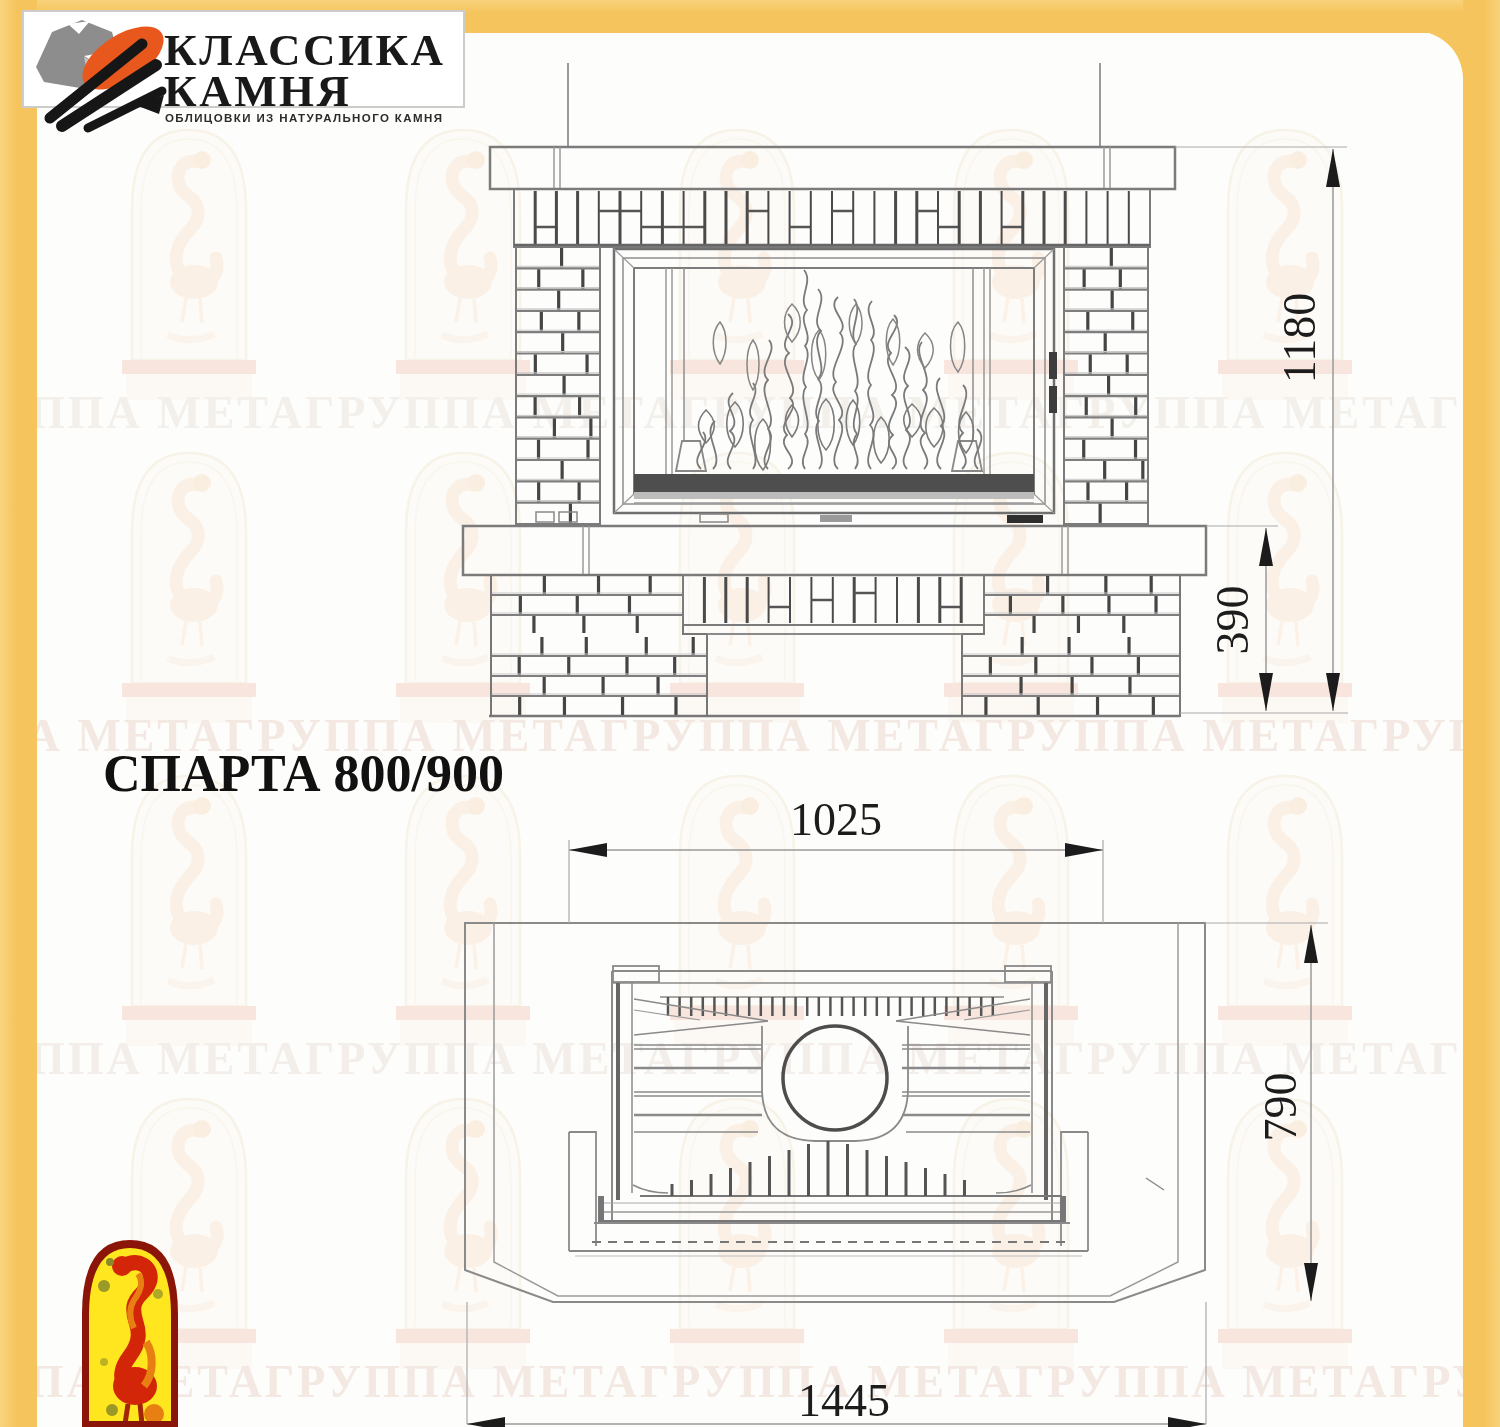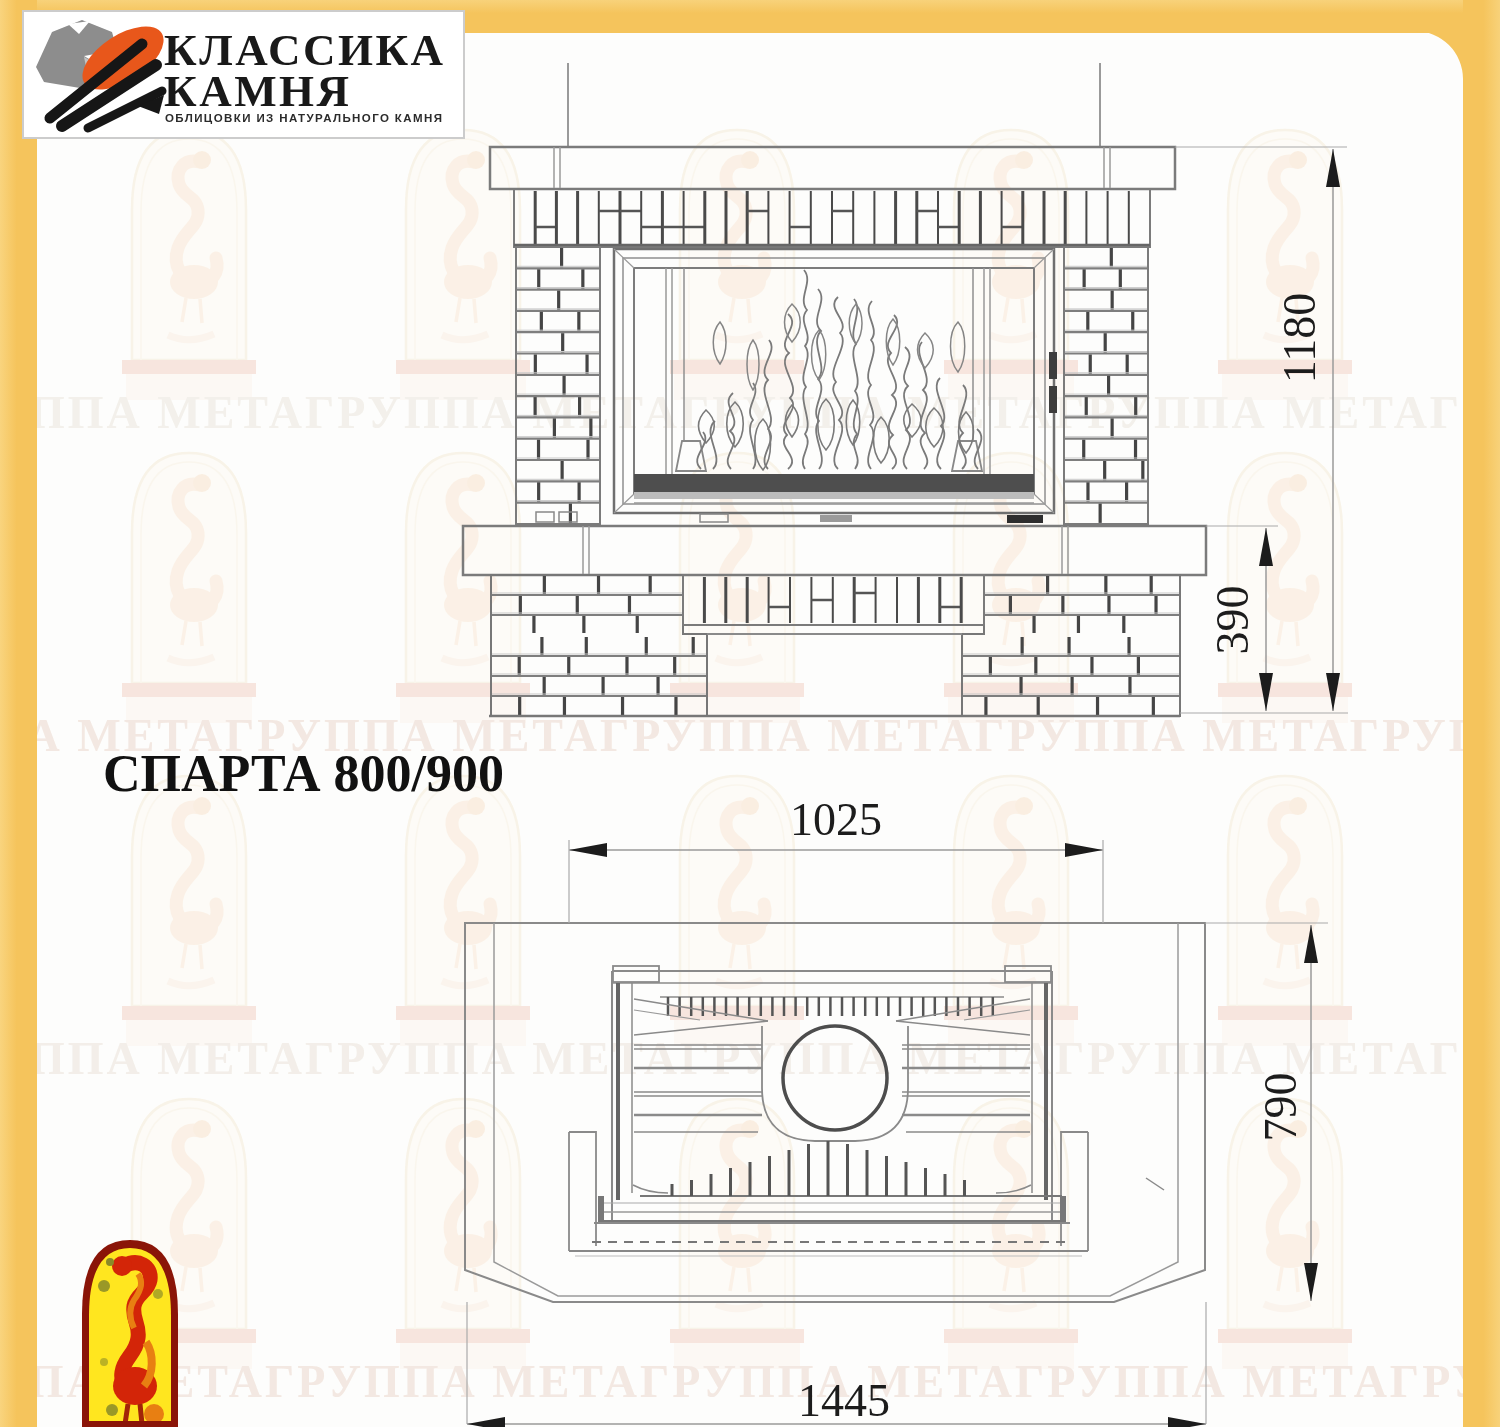--- a/index.html
+++ b/index.html
@@ -542,21 +542,21 @@
 <div class="abs" style="left:0;top:0;width:1500px;height:33px;background:linear-gradient(180deg,#f8d27a 0%,#f5c45c 40%,#f5c45c 100%);"></div>
 
 <div class="abs" style="left:0;top:0;width:37px;height:1427px;background:linear-gradient(90deg,#f9d47e 0%,#f5c45c 45%,#f5c45c 100%);"></div>
 
 <div class="abs" style="left:1463px;top:0;width:37px;height:1427px;background:linear-gradient(270deg,#f8d27a 0%,#f5c45c 45%,#f5c45c 100%);"></div>
 
 <svg class="abs" style="left:1415px;top:31px" width="50" height="50">
     <path d="M48,0 H0 A48,48 0 0 1 48,48 Z" fill="#f5c45c"></path>
   </svg>
 
-<div class="abs" style="left:22px;top:10px;width:443px;height:129px;background:#ffffff;border:2px solid #cccccc;box-sizing:border-box;">
+<div class="abs" style="left:22px;top:10px;width:443px;height:98px;background:#ffffff;border:2px solid #cccccc;box-sizing:border-box;">
 <svg width="439" height="123">
 
 <path d="M12,55 L28,20 L58,8 L88,20 L93,38 L60,44 L84,58 L56,76 L20,70 Z" fill="#8d8d8d"></path>
 <path d="M44,12 L66,9 L55,22 Z" fill="#ffffff"></path>
 <path d="M60,45 L82,57 L64,64 Z" fill="#c4c4c4"></path>
 
 <ellipse cx="99" cy="46" rx="46" ry="23" fill="#e8571b" transform="rotate(-33 99 46)"></ellipse>
 
 <path d="M26,106 L118,32" stroke="#161616" stroke-width="11" stroke-linecap="round" fill="none"></path>
 <path d="M38,114 L132,53" stroke="#161616" stroke-width="12" stroke-linecap="round" fill="none"></path>

